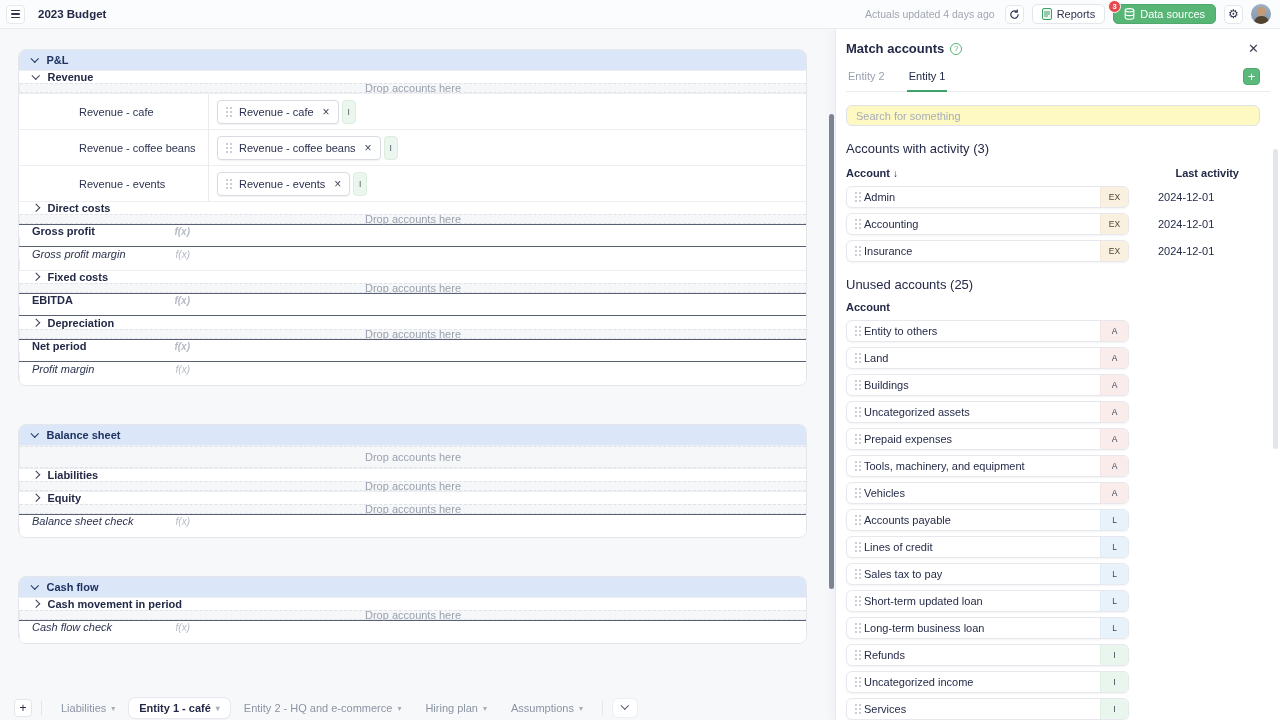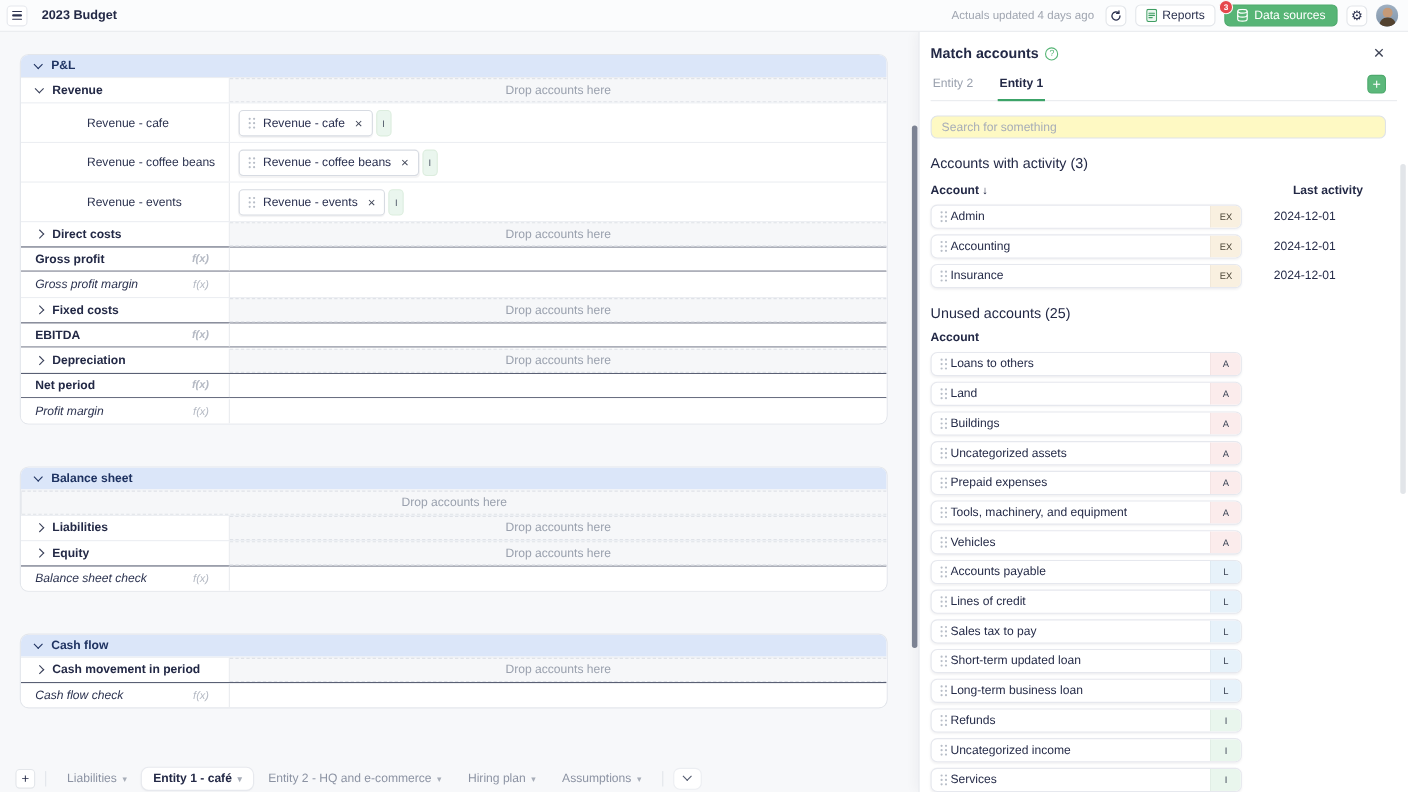--- a/index.html
+++ b/index.html
@@ -38,21 +38,21 @@
     border-radius:8px; overflow:hidden; }
   .section-card:first-child { margin-top:20px; }
   .sec-header { height:20px; background:#dbe6f9; display:flex; align-items:center; padding-left:13px;
     font-size:11px; font-weight:700; color:#1e3261; cursor:pointer;}
   .chev { width:5.5px; height:5.5px; border-right:1.5px solid currentColor; border-bottom:1.5px solid currentColor;
     display:inline-block; flex:0 0 auto;}
   .chev.down { transform:rotate(45deg) translate(-1px,-1px); }
   .chev.right { transform:rotate(-45deg); }
   .sec-header .chev { margin-right:9px; color:#1e3261;}
   .row { display:flex; align-items:stretch; border-top:1px solid #eceef2; background:#fff;}
-  .row.h23 { height:23px; } .row.h36 { height:36px; }
+  .row.h23 { height:23px;flex-direction:column; } .row.h36 { height:36px; }
   .row.total { border-top:1px solid #5a6074; border-bottom:1px solid #5a6074;}
   .row.total + .row { border-top-color:transparent; }
   .row.darktop { border-top:1px solid #5a6074; }
   .label-cell { width:189px; display:flex; align-items:center; font-size:11px; color:#232946; position:relative;}
   .label-cell .chev { margin:0 9px 0 0; color:#3a415a;}
   .lc-cat { padding-left:14px; font-weight:700;}
   .lc-acct { padding-left:60px; font-weight:400; color:#2c3350;}
   .lc-total { padding-left:13px; font-weight:700;}
   .lc-italic { padding-left:13px; font-style:italic; color:#2c3350;}
   .fx { margin-left:auto; padding-right:18px; font-size:10px; color:#b5bac4; font-style:italic;}
@@ -94,21 +94,21 @@
     box-shadow:-1px 0 0 #e7e9ee, -4px 0 10px rgba(20,25,45,.04); overflow:hidden; z-index:20;}
   .panel-inner { padding:12px 10px 0 10px; position:relative; height:100%;}
   .panel-head { display:flex; align-items:center; }
   .panel-title { font-size:13px; font-weight:700; color:#232946;}
   .help-icon { width:12px; height:12px; border:1px solid #57b576; color:#57b576; border-radius:50%;
     font-size:8px; display:inline-flex; align-items:center; justify-content:center; margin-left:6px; cursor:pointer;}
   .close-icon { margin-left:auto; margin-right:11px; font-size:13px; color:#3f4557; cursor:pointer; line-height:1;}
   .panel-tabs { display:flex; align-items:flex-end; gap:20px; margin-top:14px; border-bottom:1px solid #e9ebef;
     position:relative; padding-bottom:0;}
   .ptab { font-size:11px; padding:0 2px 8px 2px; color:#9aa1ae; cursor:pointer;}
-  .ptab.active { color:#232946; font-weight:700; border-bottom:2px solid #3ca368; margin-bottom:-1px;}
+  .ptab.active { color:#232946; font-weight:400; border-bottom:2px solid #3ca368; margin-bottom:-1px;}
   .panel-add-btn { position:absolute; right:10px; bottom:6px; width:17px; height:17px; background:#5cb87b;
     border:1px solid #4ea96d; border-radius:4px; color:#fff; font-size:13px; display:flex; align-items:center;
     justify-content:center; cursor:pointer;}
   .search-input { margin-top:13px; width:414px; height:21px; border:1px solid #dfe3e8; border-radius:6px;
     padding:0 9px; font-size:11px; color:#232946; background:#fef9c3; outline:none;
     font-family:"Liberation Sans", sans-serif;}
   .search-input::placeholder { color:#a7adb8; }
   .panel-section-heading { margin-top:15px; font-size:13px; font-weight:500; color:#232946;}
   .cols-head { display:flex; align-items:center; margin-top:11px; font-size:11px; font-weight:700; color:#232946;}
   .cols-head .col-last { margin-left:auto; margin-right:31px;}
@@ -437,21 +437,21 @@
       </div>
 
     <div class="panel-section-heading">Unused accounts (25)</div>
     <div class="cols-head" style="margin-top:9px;">
       <span>Account</span>
     </div>
     <div class="acc-rows" id="unused-rows">
         <div class="acc-row">
           <div class="acc-card">
             <span class="dots"></span>
-            <span class="acc-name">Loans to others</span>
+            <span class="acc-name">Entity to others</span>
             <span class="acc-badge badge-A">A</span>
           </div>
         </div>
         <div class="acc-row">
           <div class="acc-card">
             <span class="dots"></span>
             <span class="acc-name">Land</span>
             <span class="acc-badge badge-A">A</span>
           </div>
         </div>

